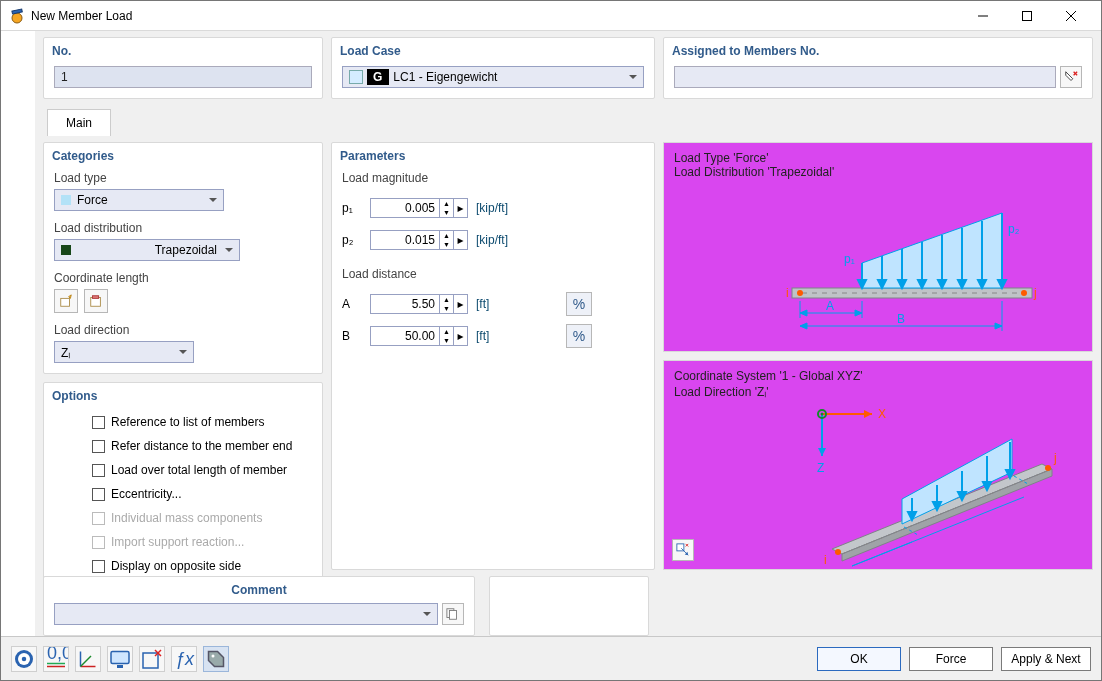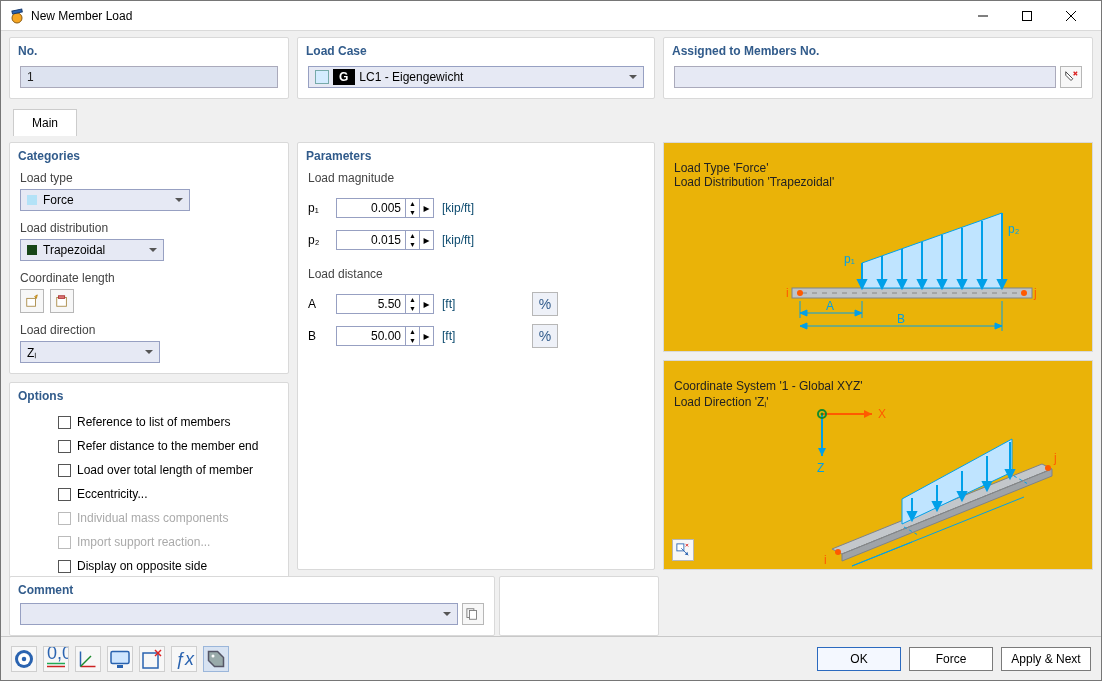--- a/index.html
+++ b/index.html
@@ -3,21 +3,21 @@
 <meta charset="utf-8">
 <style>
   * { box-sizing: border-box; font-family: "Segoe UI", Tahoma, sans-serif; font-size: 12px; }
   body { margin: 0; background: #fff; user-select: none; }
   .window { width: 1102px; height: 681px; border: 1px solid #767676; position: relative; display: flex; flex-direction: column; background:#fff; }
   .titlebar { height: 30px; display: flex; align-items: center; padding: 0 8px; border-bottom: 1px solid #dadada; }
   .titlebar .icon { width: 16px; height: 16px; margin-right: 6px; }
   .titlebar .title { flex: 1; color: #000; }
   .win-btn { width: 44px; height: 28px; display: flex; align-items:center; justify-content:center; }
 
-  .body-area { flex:1; background:#f0f0f0; padding: 6px 8px 0 8px; display:flex; flex-direction:column; gap:6px; overflow:hidden;}
+  .body-area { flex:1; background:#f0f0f0; padding: 6px 8px 0 8px; display:flex; flex-direction:column; gap:6px; overflow:hidden;margin-left:34px;}
   .row { display:flex; gap:8px; }
 
   .fieldset { background:#fff; border:1px solid #d9d9d9; border-radius:2px; position:relative; }
   .fs-title { color:#315b8b; font-weight:600; padding:6px 8px 4px 8px; }
   .fs-body { padding: 4px 10px 10px 10px; }
 
   .input, select.input { height:22px; border:1px solid #aab; background:#e9ecf6; padding:0 6px; color:#222; }
   .input.no { background:#dde3f0; }
   .select-arrow { position:relative; background:#e6e9f4; border:1px solid #97a0c2; height:22px; display:flex; align-items:center; padding:0 22px 0 6px; }
   .select-arrow::after{ content:""; position:absolute; right:6px; top:50%; margin-top:-2px; border-left:4px solid transparent; border-right:4px solid transparent; border-top:4px solid #555; }
@@ -55,23 +55,23 @@
   .param-row .plabel { width:20px; }
   .spin { display:flex; height:20px; }
   .spin input { width:70px; border:1px solid #97a0c2; background:#fff; text-align:right; padding-right:4px; height:20px; }
   .spin .arrows { width:14px; display:flex; flex-direction:column; border:1px solid #97a0c2; border-left:none;}
   .spin .arrows div{ flex:1; font-size:7px; display:flex; align-items:center; justify-content:center; }
   .spin .extra { width:14px; border:1px solid #97a0c2; border-left:none; display:flex; align-items:center; justify-content:center; }
   .unit { color:#0c4a6e; min-width:44px; }
   .pct { width:26px; height:24px; border:1px solid #b7b7b7; background:#eef1f8; color:#315b8b; font-size:14px; display:flex;align-items:center;justify-content:center;}
 
   .diagram-text { color:#222; }
-  .diagram-box { flex:1; background:#eab308; border:1px solid #d9d9d9; padding:18px 10px; position:relative; overflow:hidden; }
-
-  .comment-bar { display:flex; gap:4px; }
+  .diagram-box { flex:1; background:#d946ef; border:1px solid #d9d9d9; padding:8px 10px; position:relative; overflow:hidden; }
+
+  .comment-bar { display:flex; gap:14px;text-align:center; }
   .comment-field { flex:1; }
 
   .footer { height:44px; border-top:1px solid #c8c8c8; background:#f0f0f0; display:flex; align-items:center; padding:0 10px; gap:8px; }
   .footer .spacer{ flex:1; }
   .big-btn { width:84px; height:24px; border:1px solid #7a7a7a; background:#fff; display:flex; align-items:center; justify-content:center; }
   .big-btn.primary { border:1px solid #2b6abf; background:#f4f8ff; }
 
   .toolbar-icons { display:flex; gap:6px; }
   .tb-icon { width:26px; height:26px; border:1px solid #cfcfcf; background:#f7f7f7; display:flex; align-items:center; justify-content:center; }
   .tb-icon.sel { background:#d8e3f2; border-color:#9bb6da;}
@@ -153,21 +153,21 @@
           <div class="fs-body" style="display:flex; flex-direction:column; gap:10px;">
             <div>
               <span class="label-small">Load type</span>
               <div class="sel-force" style="width:170px;">
                 <span class="sel-color-chip"></span>
                 <span>Force</span>
               </div>
             </div>
             <div>
               <span class="label-small">Load distribution</span>
-              <div class="sel-force" style="width:144px;">
+              <div class="sel-force" style="width:186px;justify-content:space-between;">
                 <span class="sel-color-chip dark"></span>
                 <span>Trapezoidal</span>
               </div>
             </div>
             <div>
               <span class="label-small">Coordinate length</span>
               <div style="display:flex; gap:6px; align-items:center;">
                 <div class="iconbtn">
                   <svg viewBox="0 0 16 16">
                       <rect x="2" y="5" width="10" height="9" fill="#fff" stroke="#a88843"></rect>

